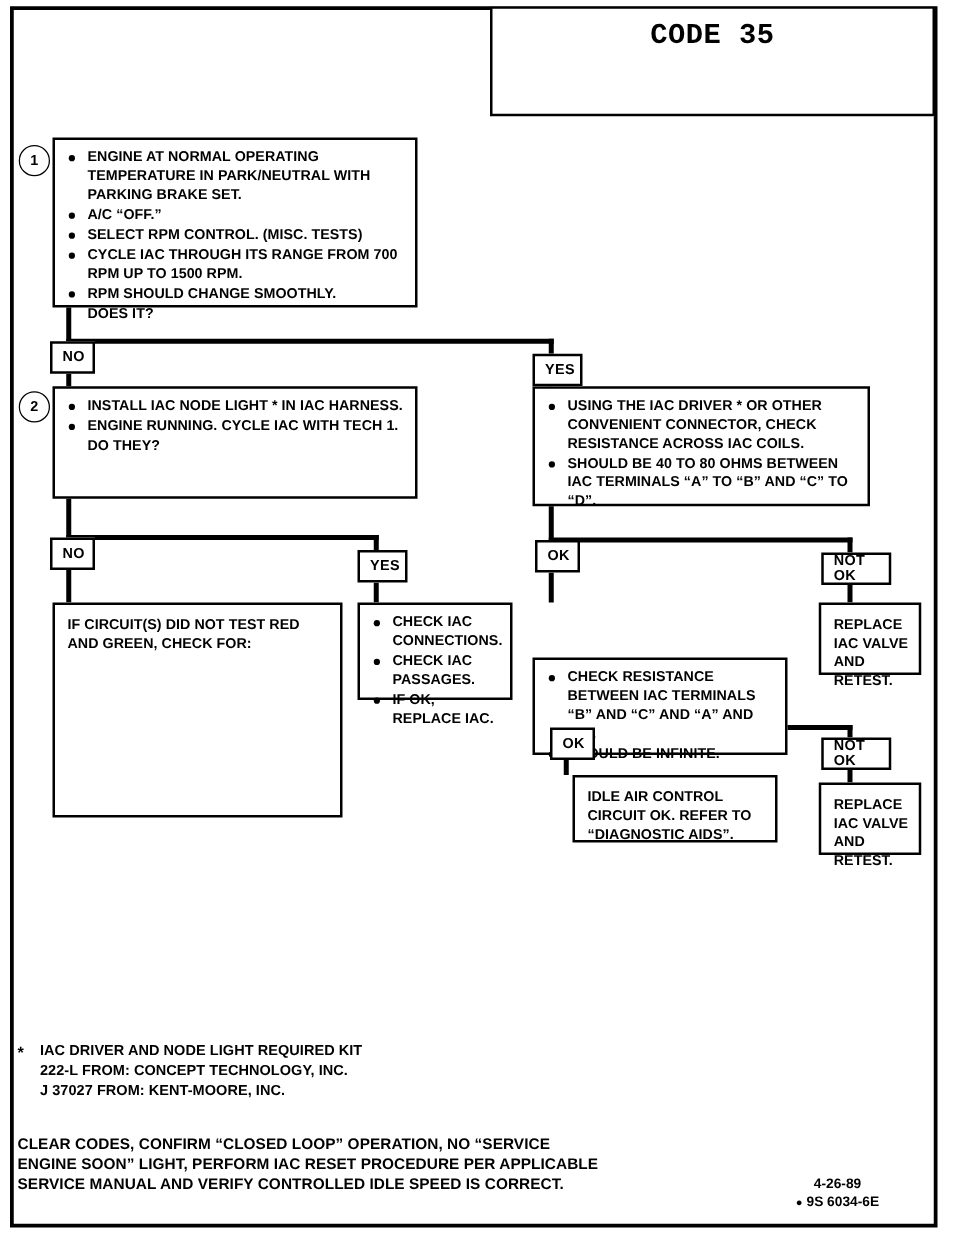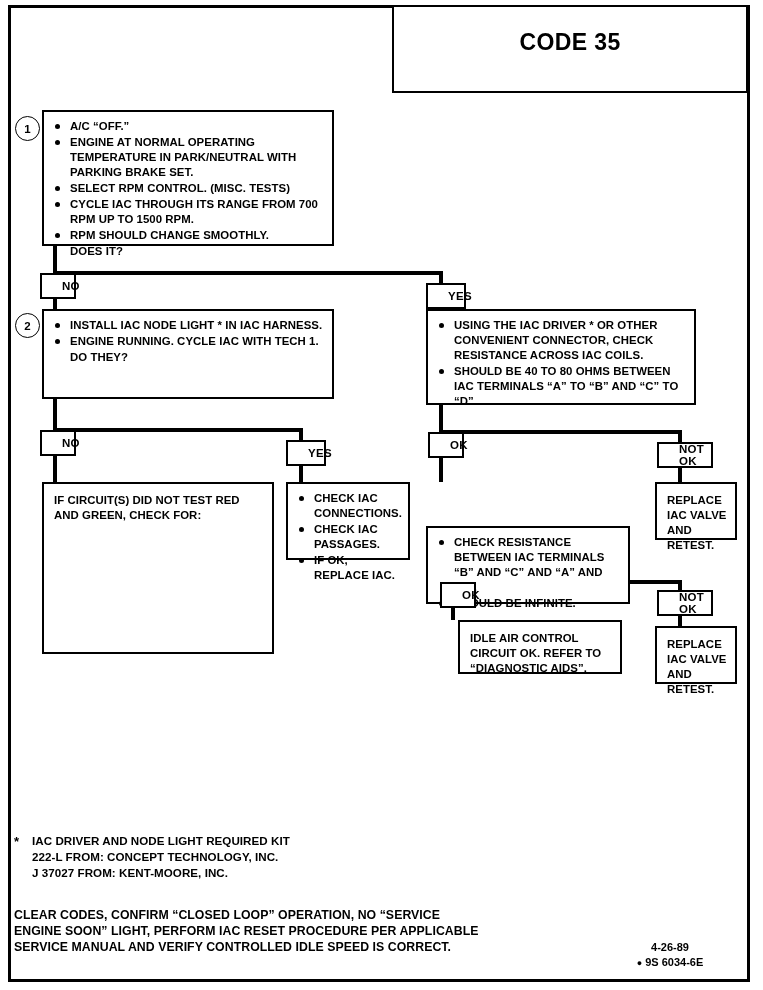--- a/index.html
+++ b/index.html
@@ -25,21 +25,22 @@
   }
   
   #title-box{
     position:absolute;
     left:392px; top:5px;
     width:356px; height:88px;
     border:2px solid #000;
     box-sizing:border-box;
     background:#fff;
     text-align:center;
-    padding-top:22px;
+    padding-top:8px;
+    font-family:Liberation Mono, monospace;
   }
   #code-title{
     font-size:23px;
     font-weight:bold;
     letter-spacing:.4px;
     line-height:1.15;
   }
   #circuit-title{
     font-size:16.5px;
     font-weight:bold;
@@ -86,21 +87,21 @@
   .chip{
     position:absolute;
     border:2px solid #000;
     box-sizing:border-box;
     background:#fff;
     font-size:11.5px;
     font-weight:bold;
     letter-spacing:.3px;
     display:flex;
     align-items:center;
-    padding-left:20px;
+    padding-left:8px;
     z-index:6;
     height:26px;
   }
   
   .line{
     position:absolute;
     background:#000;
     z-index:1;
   }
   .vline{width:4px;}
@@ -190,22 +191,22 @@
   <div class="line vline" style="left:451px;top:558px;width:4px;height:26px;"></div>
   <div class="line hline" style="left:451px;top:580px;width:231px;height:4px;"></div>
   <div class="line vline" style="left:678px;top:580px;width:4px;height:10px;"></div>
   <div class="line vline" style="left:451px;top:606px;width:4px;height:14px;"></div>
   <div class="line vline" style="left:678px;top:616px;width:4px;height:10px;"></div>
 
   <div class="stepnum" style="left:15px;top:116px;">1</div>
 
   <div class="box" id="box1" style="left:42px;top:110px;width:292px;height:136px;">
     <ul>
+      <li>ENGINE AT NORMAL OPERATING TEMPERATURE IN PARK/NEUTRAL WITH PARKING BRAKE SET.</li>
       <li>A/C “OFF.”</li>
-      <li>ENGINE AT NORMAL OPERATING TEMPERATURE IN PARK/NEUTRAL WITH PARKING BRAKE SET.</li>
       <li>SELECT RPM CONTROL.  (MISC. TESTS)</li>
       <li>CYCLE IAC THROUGH ITS RANGE FROM 700 RPM UP TO 1500 RPM.</li>
       <li>RPM SHOULD CHANGE SMOOTHLY.</li>
       <li class="nobullet">DOES IT?</li>
     </ul>
   </div>
 
   <div class="chip" style="left:40px;top:273px;width:36px;">NO</div>
   <div class="chip" style="left:426px;top:283px;width:40px;">YES</div>
 

